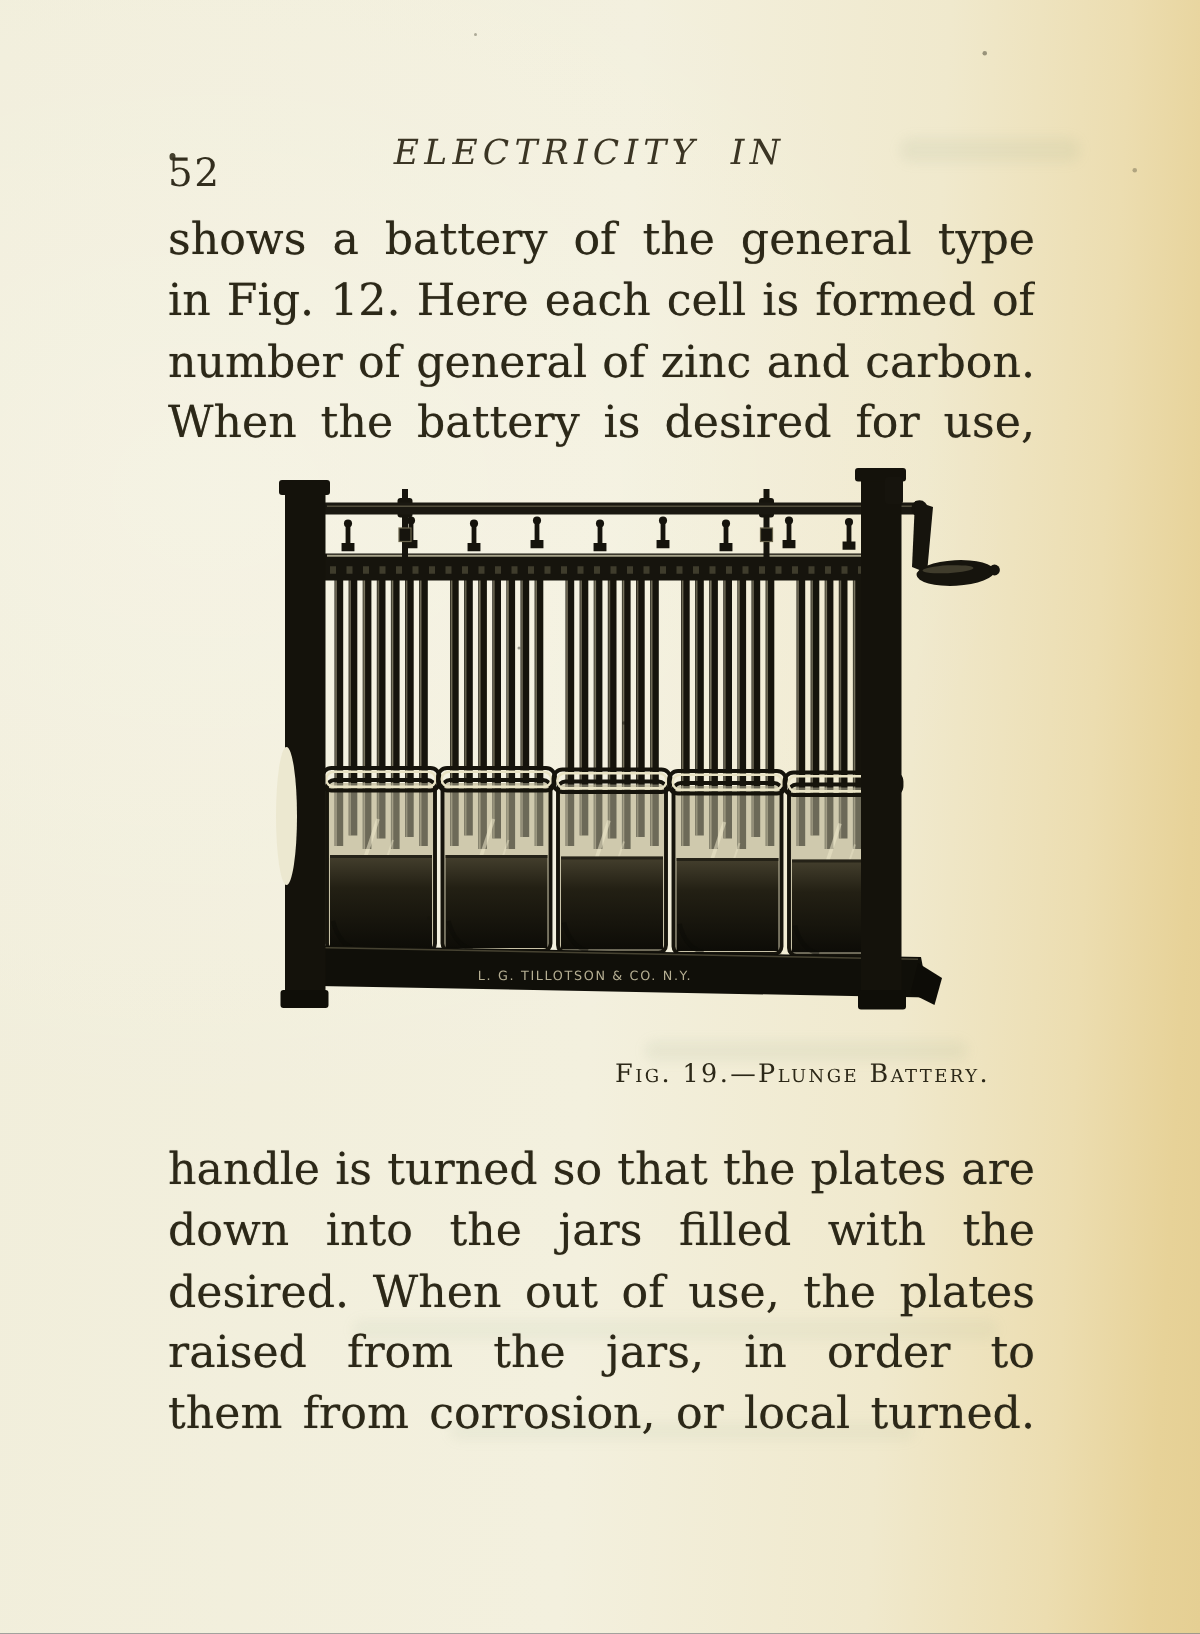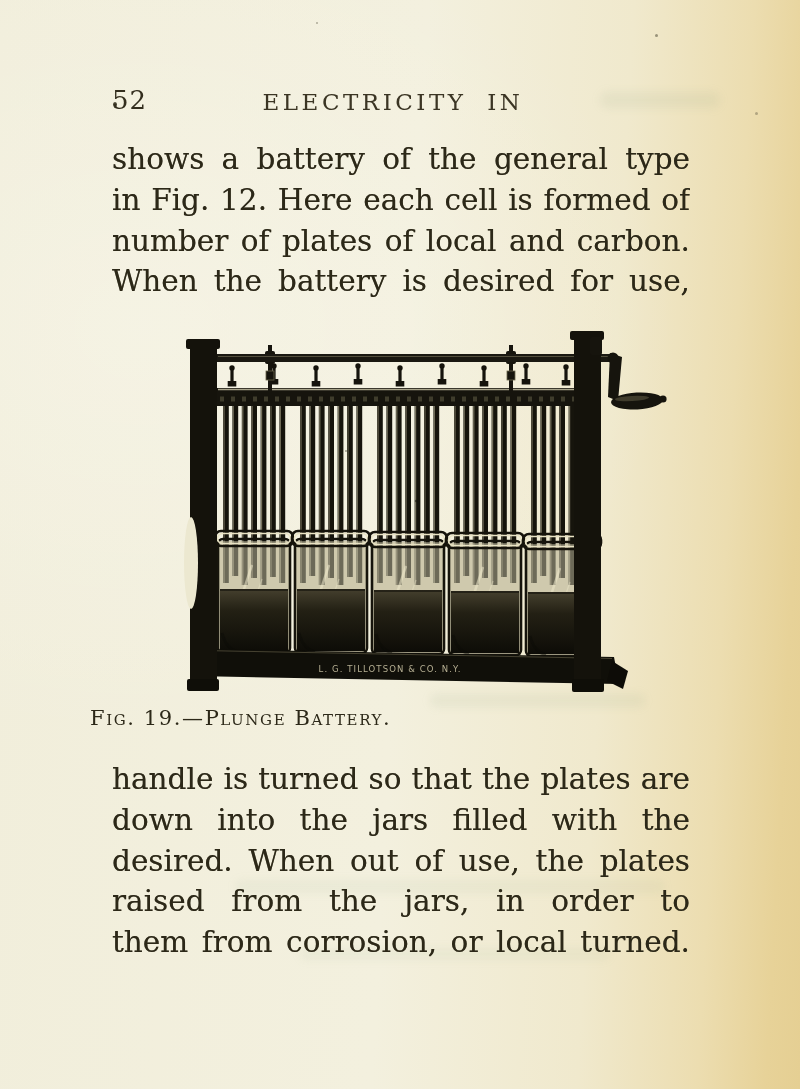--- a/index.html
+++ b/index.html
@@ -9,37 +9,37 @@
     margin:0 auto;
     overflow:hidden;
     background:
       radial-gradient(ellipse 900px 700px at 18% 30%, rgba(255,255,250,0.25), rgba(255,255,250,0) 60%),
       linear-gradient(93deg,#f1eedb 0%,#f3f0de 50%,#f0e9cd 74%,#ecddb0 88%,#e7d298 96%,#e5cf93 100%);
     font-family:"DejaVu Serif","Liberation Serif",serif;
     color:#2e2a1c;
   }
   
   .runhead{position:absolute;top:85px;left:0;right:0;height:32px;}
-  .pagenum{position:absolute;left:112px;top:0;font-size:26px;letter-spacing:1px;color:#332e1e;}
+  .pagenum{position:absolute;left:112px;top:16px;font-size:26px;letter-spacing:1px;color:#332e1e;}
   .running{position:absolute;left:0;right:14px;top:4px;text-align:center;font-size:23px;
-    letter-spacing:3.5px;word-spacing:10px;color:#3b3524;}
+    letter-spacing:3.5px;word-spacing:10px;color:#3b3524;font-style:italic;}
   
   .para{position:absolute;left:112px;width:578px;}
   .para-top{top:139px;}
   .para-bottom{top:759px;}
   .bline{
     font-size:29.5px;line-height:40.8px;height:40.8px;overflow:hidden;
     text-align:justify;text-align-last:justify;
     color:#2c2818;text-shadow:0 0 0.5px rgba(44,40,24,0.55);
   }
   
-  .fig{position:absolute;left:166px;top:331px;width:505px;height:385px;margin:0;padding:0;}
+  .fig{position:absolute;left:166px;top:312px;width:505px;height:385px;margin:0;padding:0;}
   .caption{
     position:absolute;top:706px;left:90px;width:570px;height:32px;
-    text-align:left;font-variant:small-caps;font-size:21px;letter-spacing:1.6px;
+    text-align:right;font-variant:small-caps;font-size:17px;letter-spacing:1.6px;
     color:#2c2818;
   }
   
   .ghost{position:absolute;background:rgba(146,160,126,0.11);filter:blur(4px);border-radius:8px;}
   .g1{left:600px;top:92px;width:120px;height:16px;}
   .g2{left:430px;top:694px;width:215px;height:13px;}
   .g3{left:235px;top:880px;width:430px;height:13px;background:rgba(146,160,126,0.08);}
   .g4{left:300px;top:948px;width:310px;height:12px;background:rgba(146,160,126,0.08);}
   .speck{position:absolute;background:#44402e;border-radius:50%;}
   .s1{left:113px;top:102px;width:4px;height:5px;}
@@ -62,21 +62,21 @@
   <div class="speck s4"></div>
 
   <div class="runhead">
     <span class="pagenum">52</span>
     <span class="running">ELECTRICITY IN</span>
   </div>
 
   <div class="para para-top">
     <div class="bline">shows a battery of the general type shown</div>
     <div class="bline">in Fig. 12.  Here each cell is formed of a</div>
-    <div class="bline">number of plates of local and carbon.</div>
+    <div class="bline">number of general of zinc and carbon.</div>
     <div class="bline">When the battery is desired for use, the</div>
   </div>
 
   <figure class="fig">
     <svg viewBox="0 0 505 385" width="505" height="385" xmlns="http://www.w3.org/2000/svg">
       <defs>
         <linearGradient id="liq" x1="0" y1="0" x2="0" y2="1">
           <stop offset="0" stop-color="#45402e"></stop>
           <stop offset="0.35" stop-color="#232014"></stop>
           <stop offset="1" stop-color="#0d0c07"></stop>

